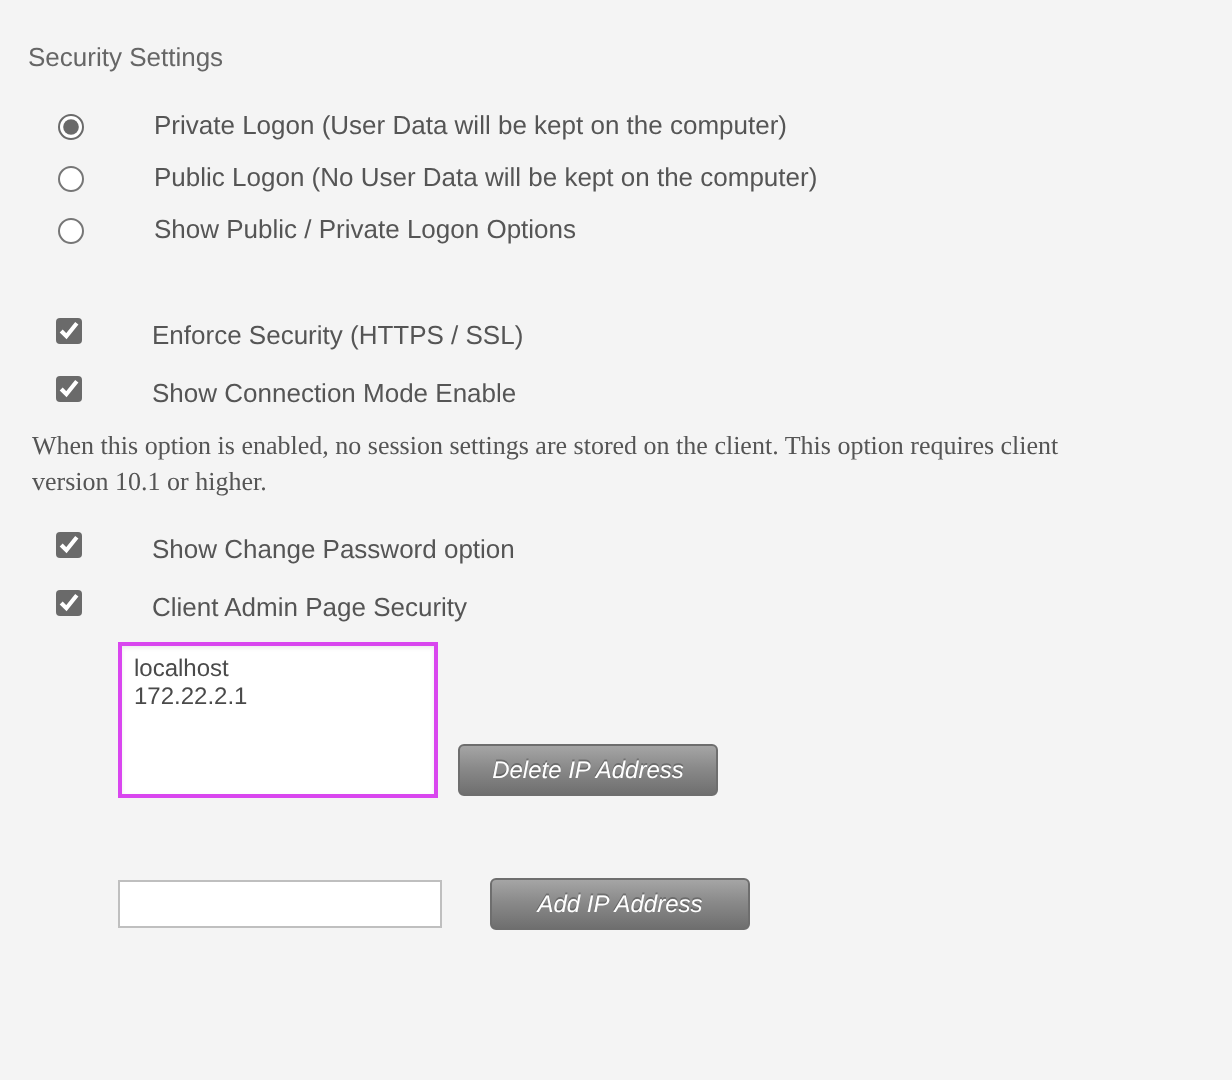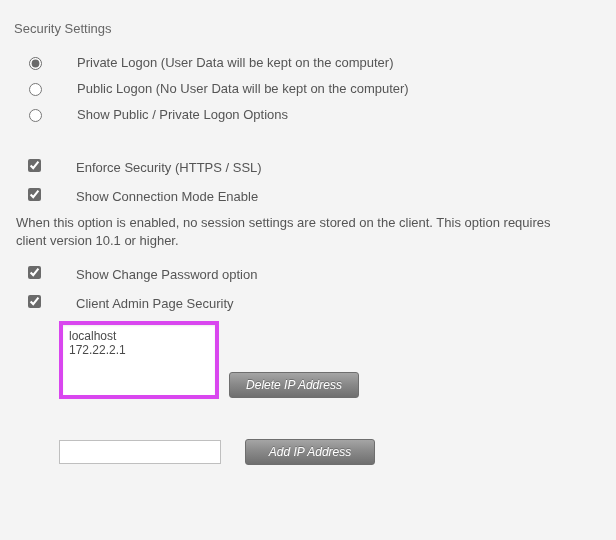--- a/index.html
+++ b/index.html
@@ -34,34 +34,35 @@
     margin-right: 8px;
     accent-color: #6a6a6a;
   }
   .row label {
     color: #555;
   }
   .help-text {
     margin: 0 0 14px 2px;
     color: #555;
     line-height: 1.35;
+    font-family: Liberation Serif, serif;
   }
   .spacer {
     height: 14px;
   }
   .ip-area {
     margin-left: 45px;
     display: flex;
     align-items: flex-start;
     gap: 10px;
   }
   .ip-list {
     width: 160px;
     height: 78px;
-    border: 4px solid #d946ef;
+    border: 2px solid #d946ef;
     background: #fff;
     font-family: Arial, sans-serif;
     font-size: 12px;
     color: #4a4a4a;
     padding: 4px 6px;
     box-sizing: border-box;
     resize: none;
     overflow-y: scroll;
     white-space: pre;
     box-shadow: inset 0 1px 2px rgba(0,0,0,0.08);

